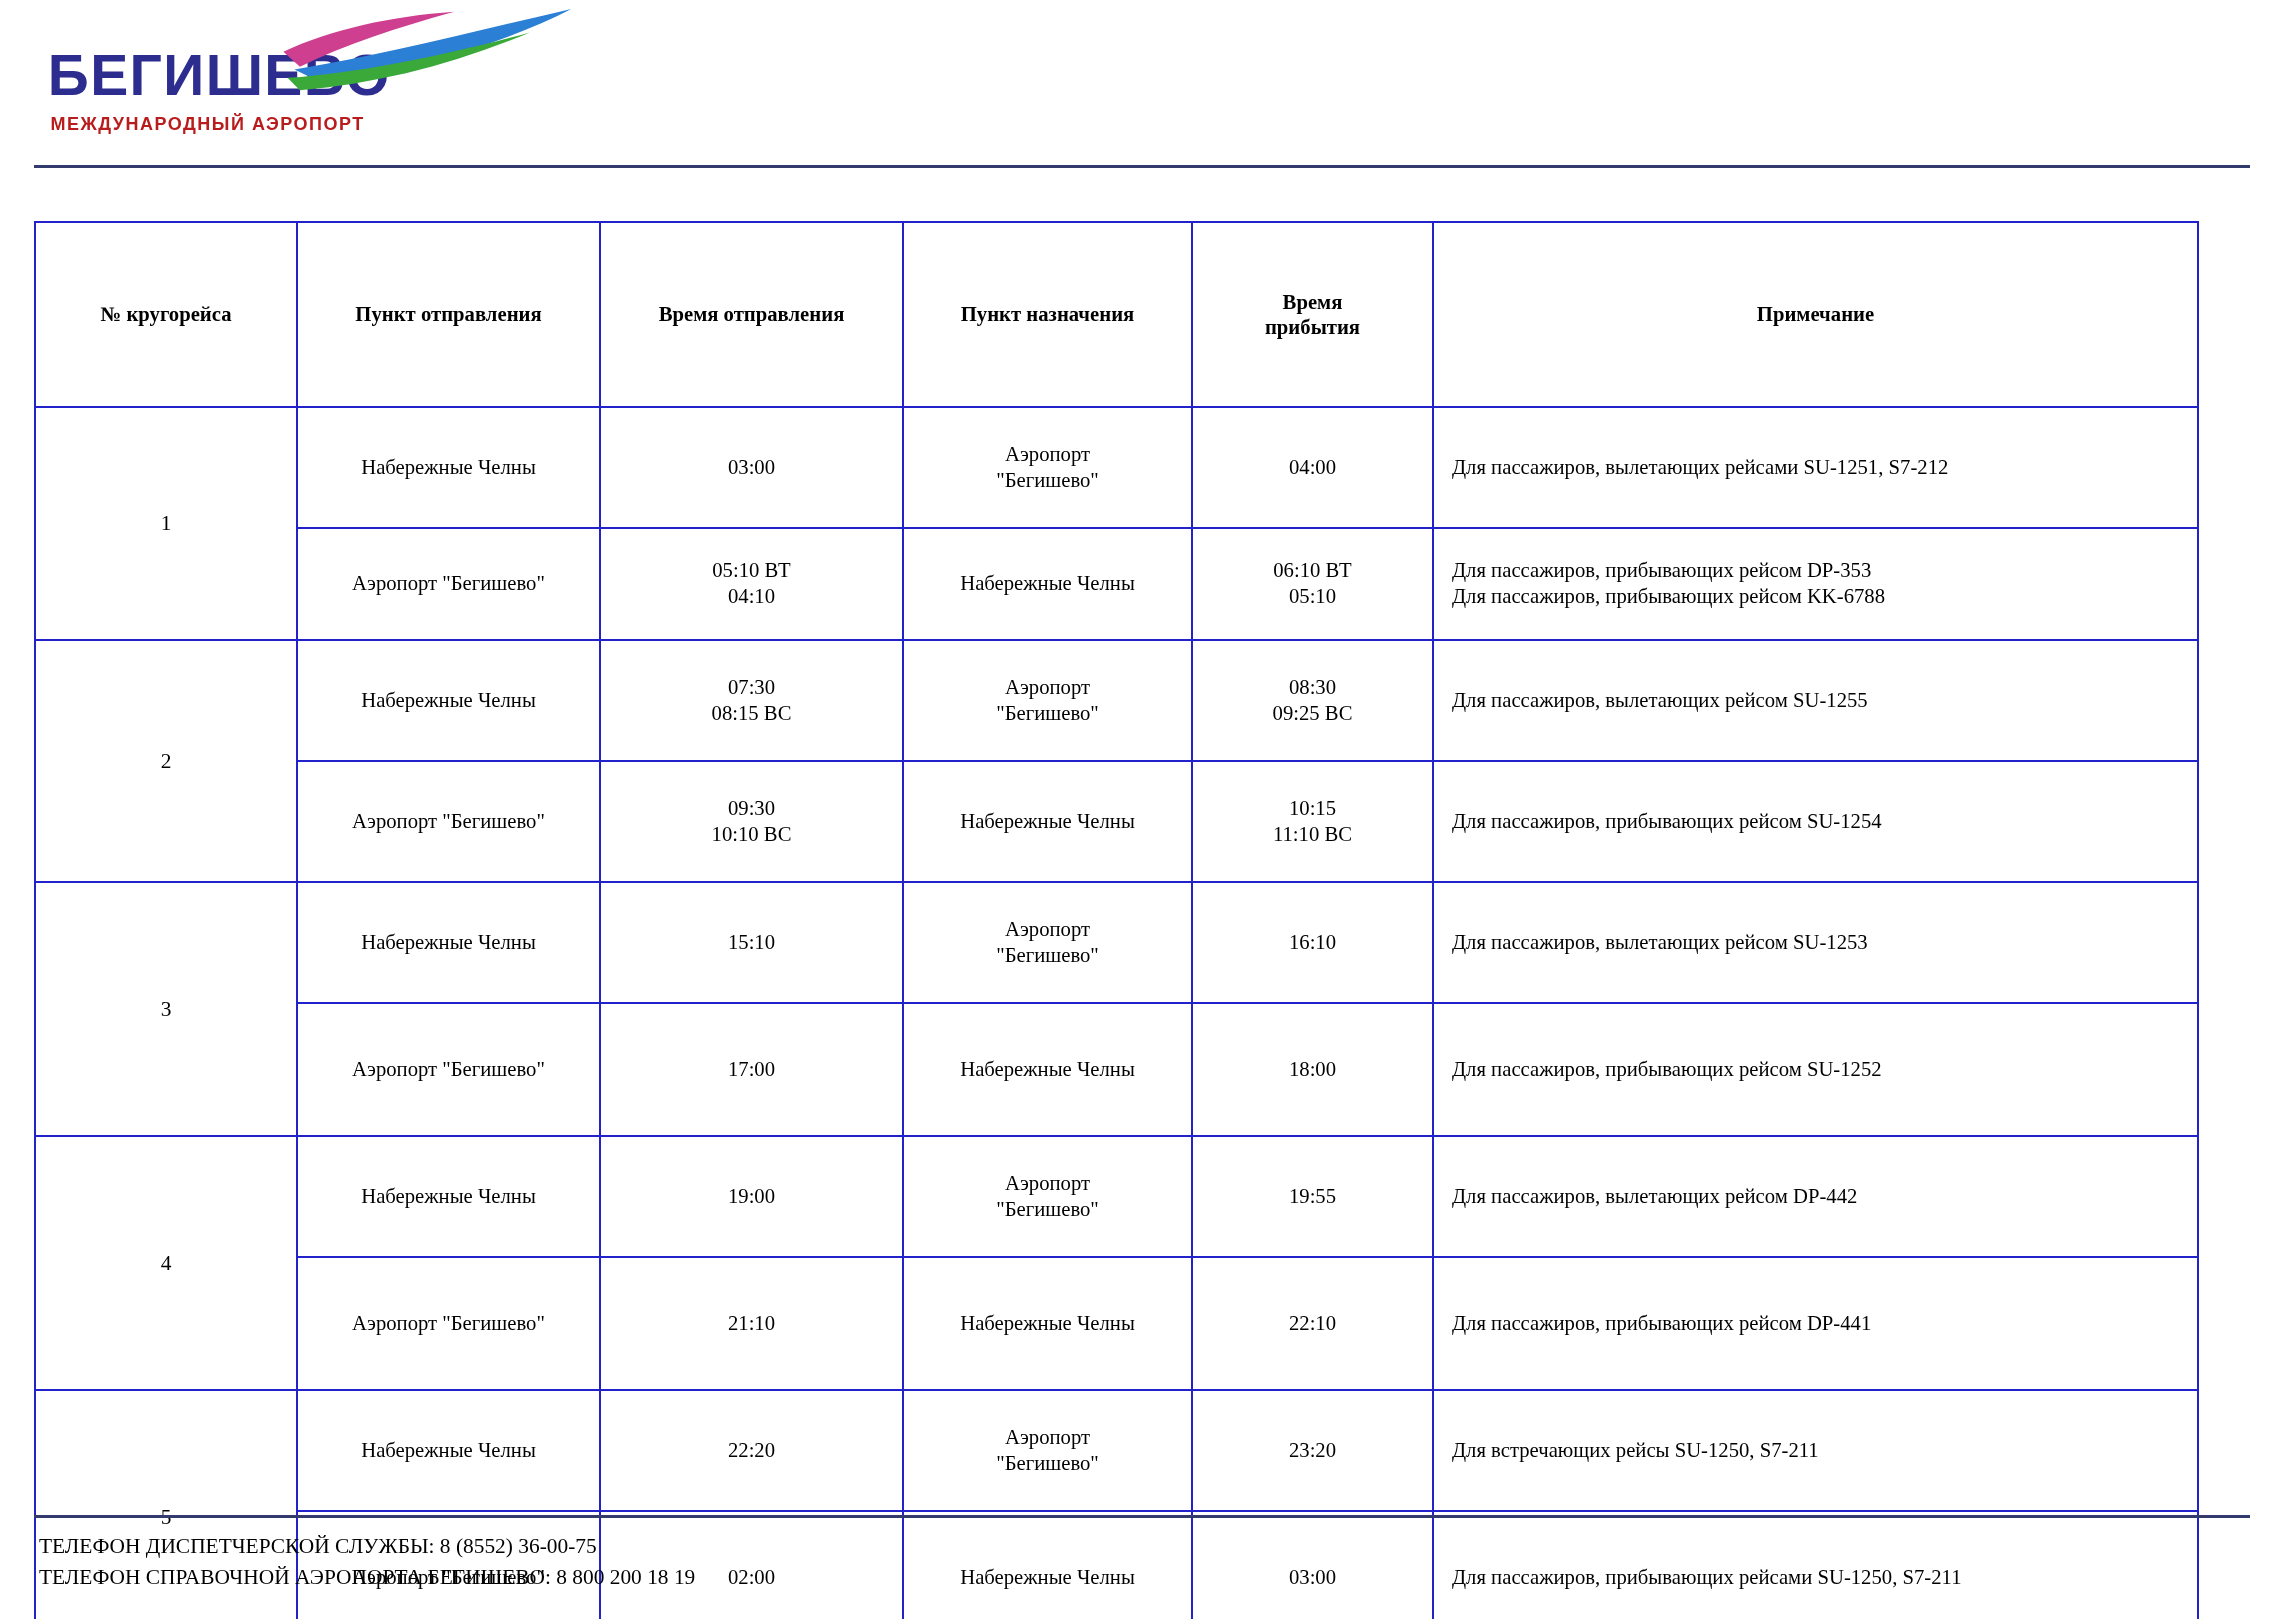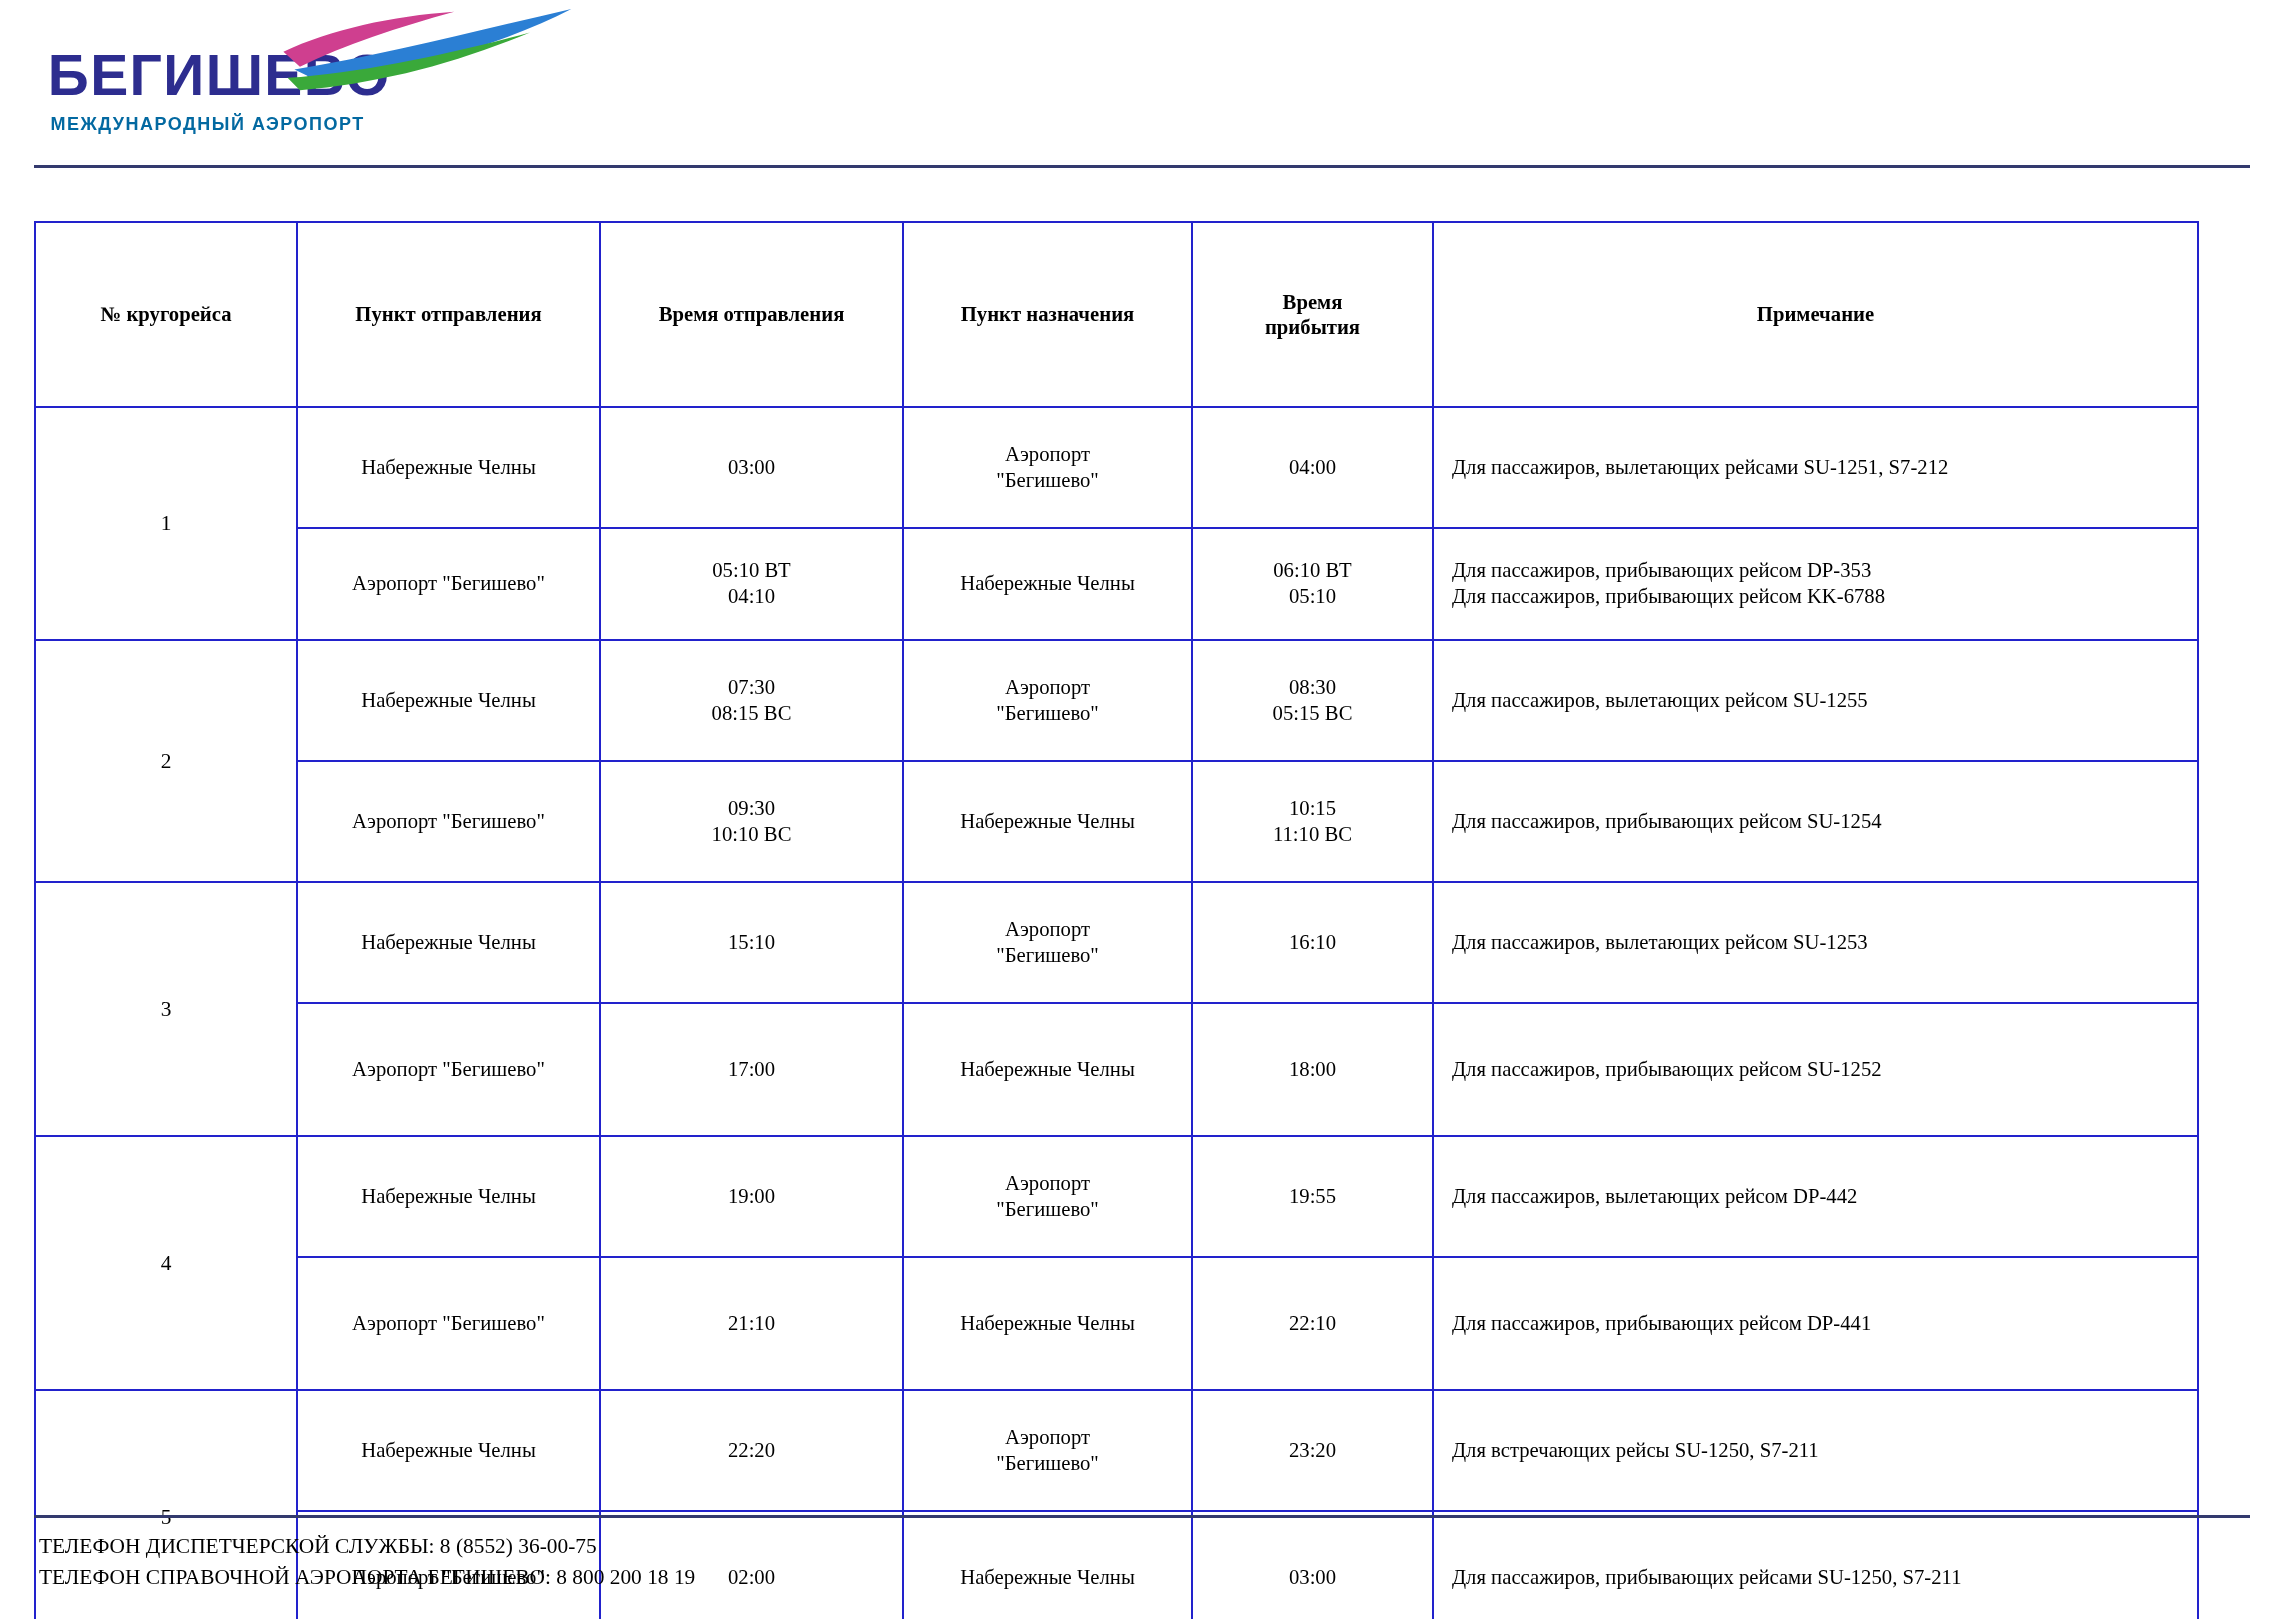--- a/index.html
+++ b/index.html
@@ -46,21 +46,21 @@
     line-height: 1;
   }
   .logo-sub {
     position: absolute;
     left: 16.5px;
     top: 109px;
     font-family: "Liberation Sans", sans-serif;
     font-weight: bold;
     font-size: 18px;
     letter-spacing: 1.5px;
-    color: #0369a1;
+    color: #b91c1c;
     line-height: 1;
   }
   .logo-mark {
     position: absolute;
     left: 248px;
     top: 0px;
     width: 310px;
     height: 90px;
   }
   .header-rule {
@@ -230,21 +230,21 @@
               <span>07:30</span>
               <span>08:15 ВС</span>
             </span>
           </td>
           <td>
             <span class="stack"><span>Аэропорт</span><span>"Бегишево"</span></span>
           </td>
           <td>
             <span class="stack">
               <span>08:30</span>
-              <span>05:15 ВС</span>
+              <span>09:25 ВС</span>
             </span>
           </td>
           <td class="note">Для пассажиров, вылетающих рейсом SU-1255</td>
         </tr>
         <tr class="row-tall">
           <td>Аэропорт "Бегишево"</td>
           <td>
             <span class="stack">
               <span>09:30</span>
               <span>10:10 ВС</span>

